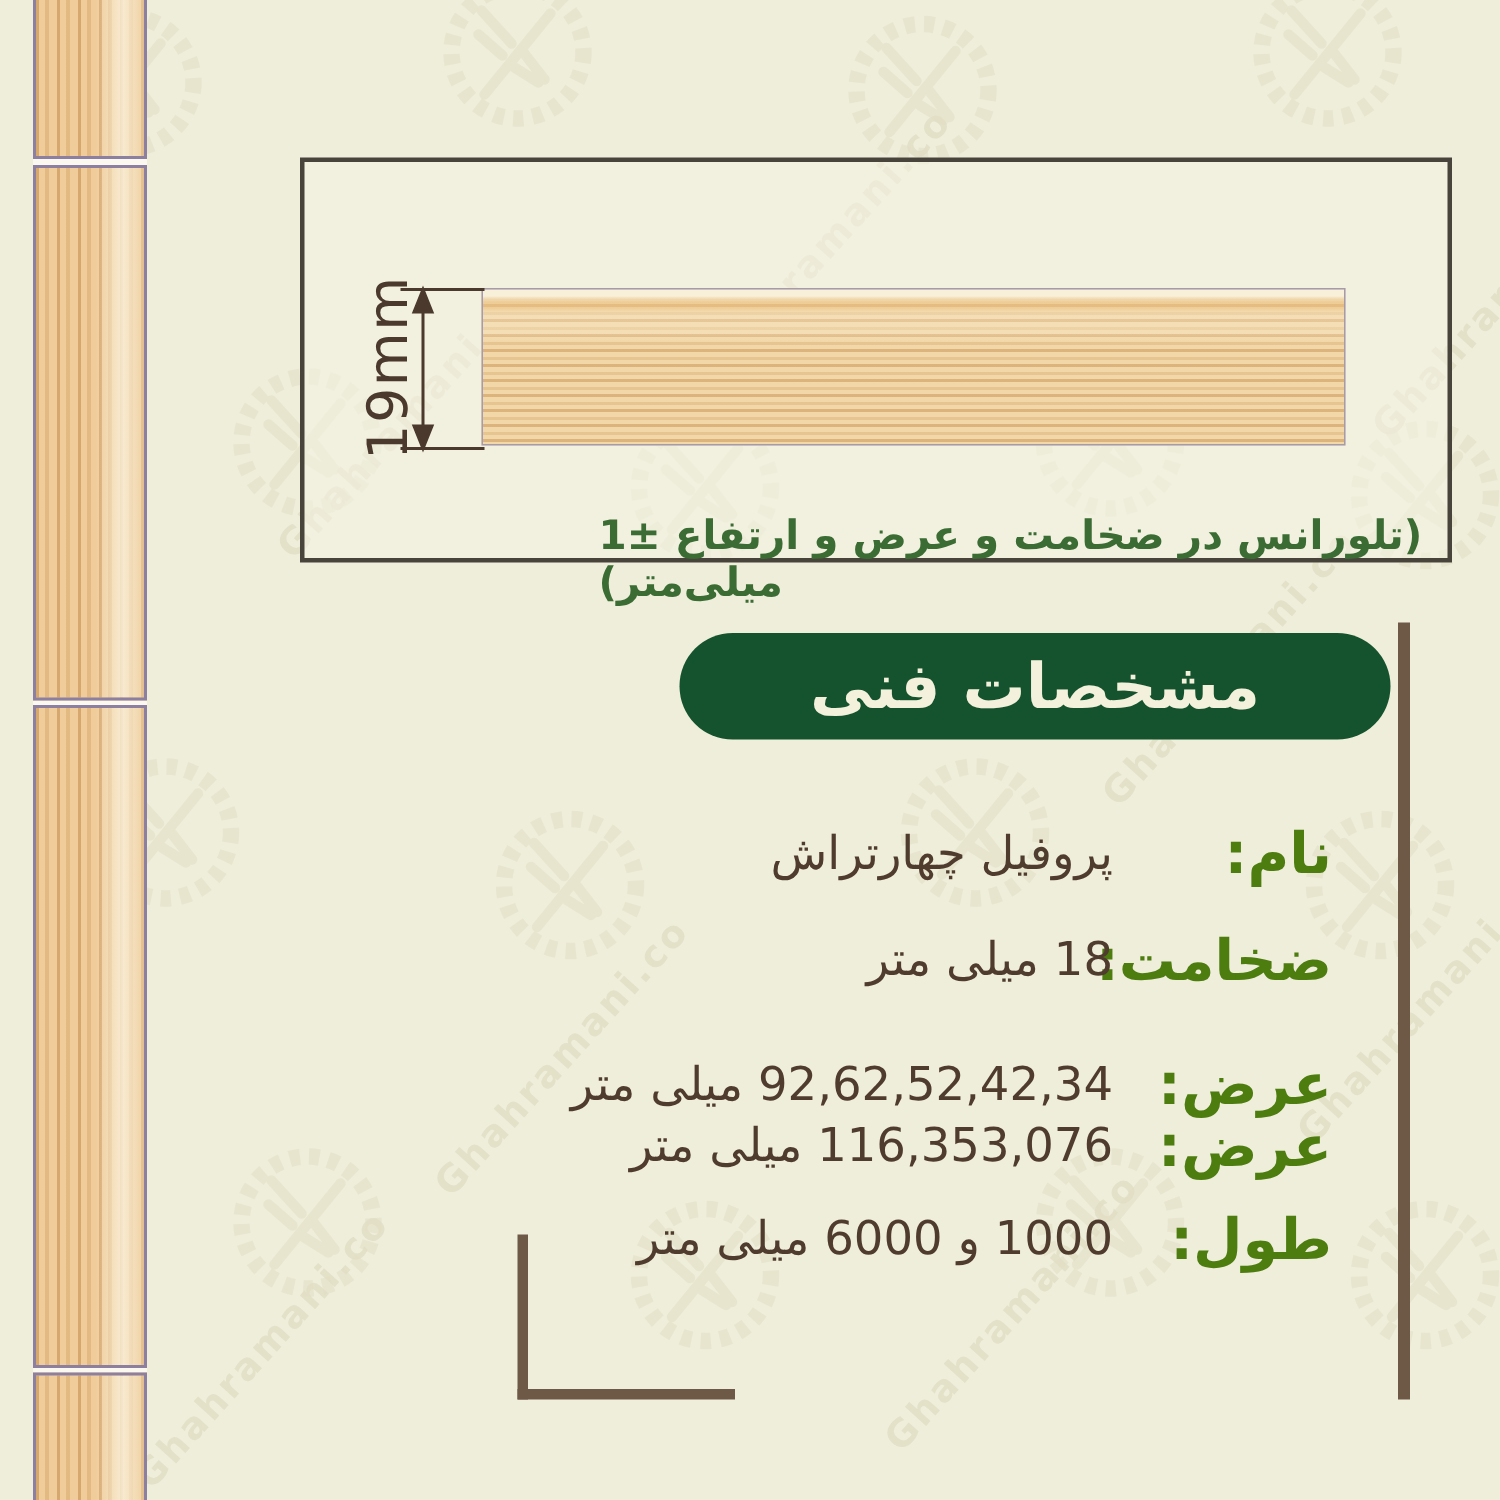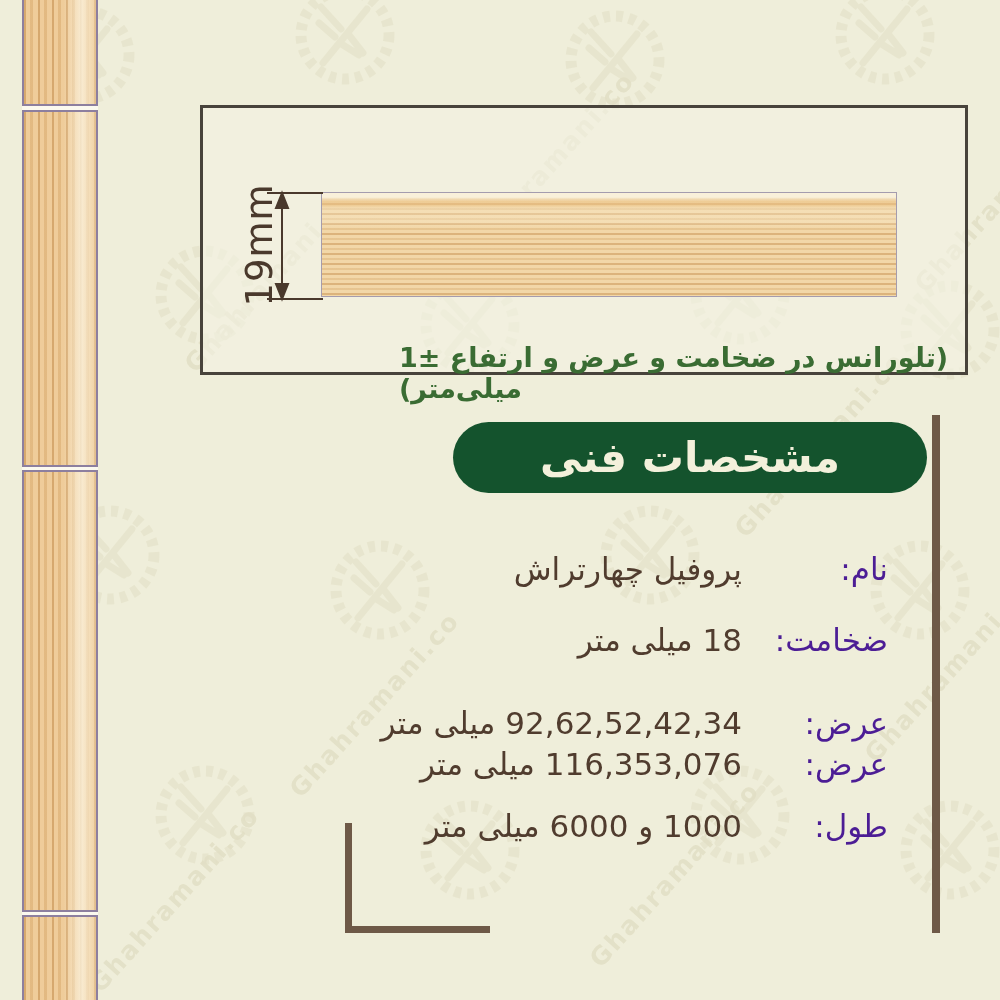--- a/index.html
+++ b/index.html
@@ -42,21 +42,21 @@
   
   .badge{position:absolute;left:453px;top:422px;width:474px;height:71px;border-radius:36px;
          background:#14532d;display:flex;align-items:center;justify-content:center;z-index:2;}
   .badge span{color:#f3f0db;font-size:42px;font-weight:bold;direction:rtl;}
 
   
   .vline{position:absolute;left:932px;top:415px;width:8px;height:518px;background:#6e5947;z-index:2;}
 
   
   .lab{position:absolute;right:112px;height:46px;line-height:46px;direction:rtl;white-space:nowrap;
-       font-size:31px;font-weight:normal;color:#4c1d95;z-index:2;}
+       font-size:38px;font-weight:bold;color:#4d7c0f;z-index:2;}
   .val{position:absolute;right:258px;height:46px;line-height:46px;direction:rtl;white-space:nowrap;
        font-size:31px;color:#503c2e;z-index:2;}
   .r1{top:546px;} .r2{top:617px;} .r3{top:679px;margin-top:21px;} .r4{top:741px;} .r5{top:803px;}
 
   
   .bracket{position:absolute;left:345px;top:823px;width:145px;height:110px;
            border-left:7px solid #6e5947;border-bottom:7px solid #6e5947;box-sizing:border-box;z-index:2;}
 </style>
 </head>
 <body>

